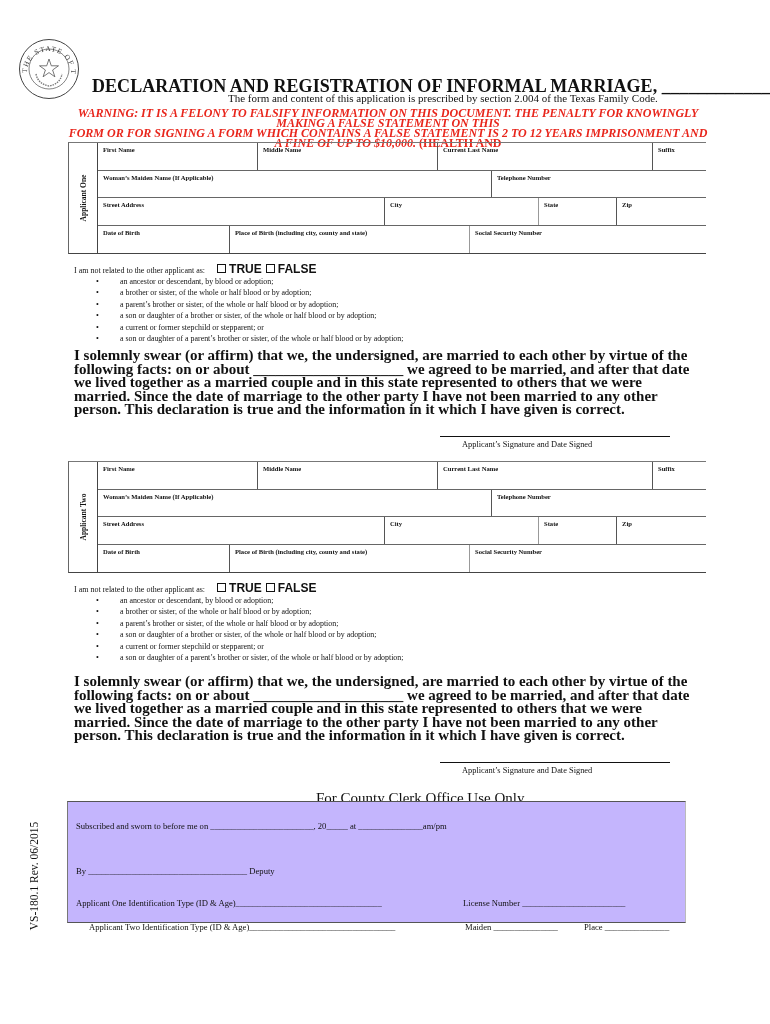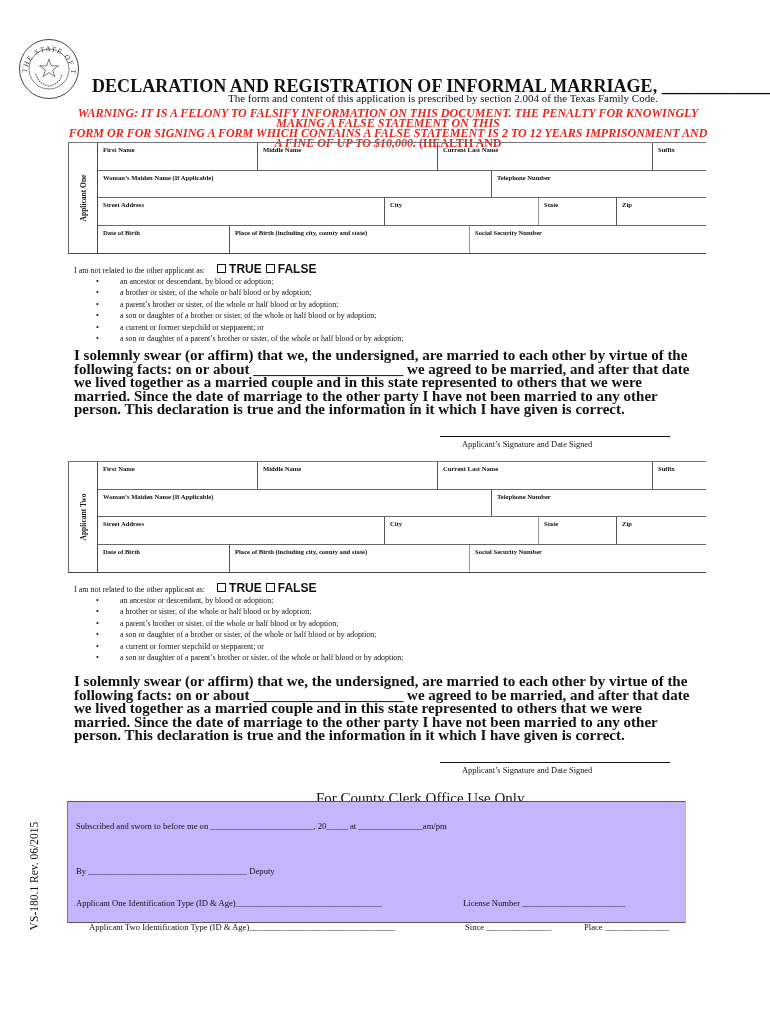--- a/index.html
+++ b/index.html
@@ -163,17 +163,17 @@
 <div class="abs sigline" style="top:762px;"></div>
 <div class="abs siglabel" style="top:766px;">Applicant’s Signature and Date Signed</div>
 
 <div class="abs clerkhdr">For County Clerk Office Use Only</div>
 <div class="abs clerkbox">
   <div class="cline" style="top:19px;">Subscribed and sworn to before me on ________________________, 20_____ at _______________am/pm</div>
   <div class="cline" style="top:64px;">By _____________________________________  Deputy</div>
   <div class="cline" style="top:96px;">Applicant One Identification Type (ID &amp; Age)__________________________________</div>
   <div class="cline r" style="top:96px;left:379px;">License Number ________________________</div>
   <div class="cline" style="top:120px;margin-left:13px;">Applicant Two Identification Type (ID &amp; Age)__________________________________</div>
-  <div class="cline r" style="top:120px;left:381px;">Since  _______________</div>
+  <div class="cline r" style="top:120px;left:381px;">Maiden  _______________</div>
   <div class="cline r" style="top:120px;left:500px;">Place _______________</div>
 </div>
 
 <div class="abs revision" style="left:34px;">VS-180.1 Rev. 06/2015</div>
 
 </body></html>

